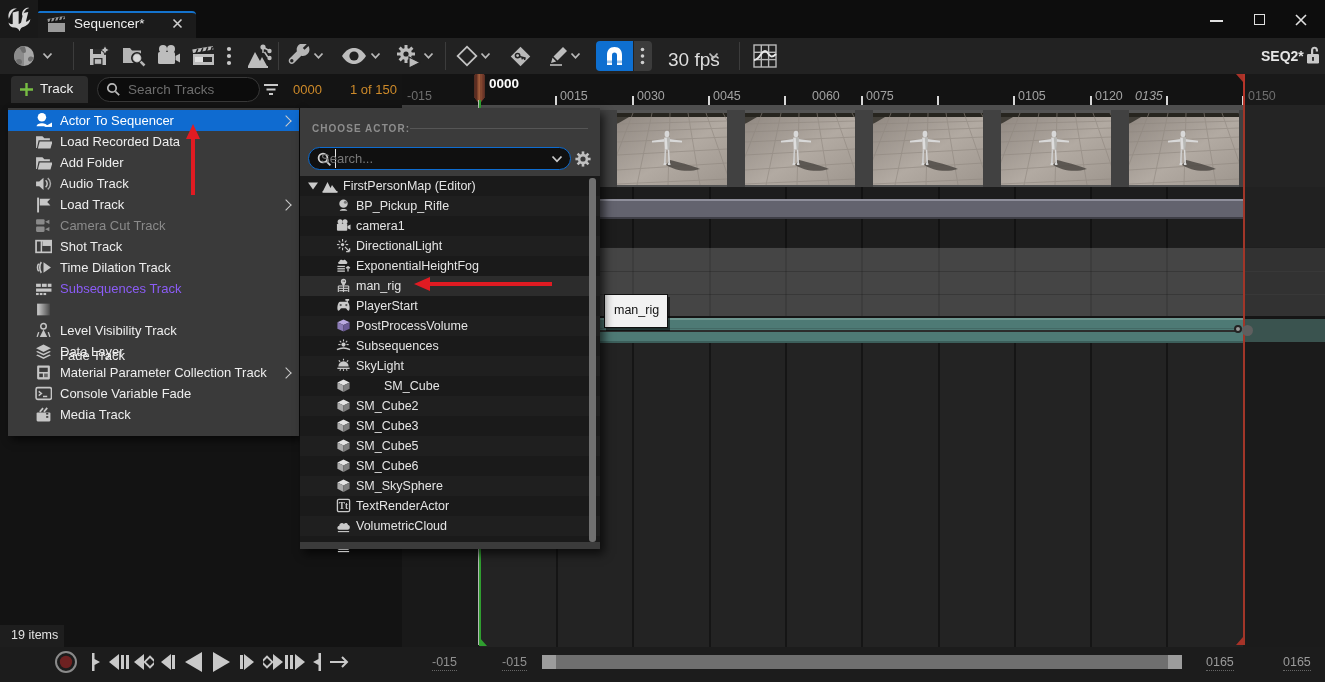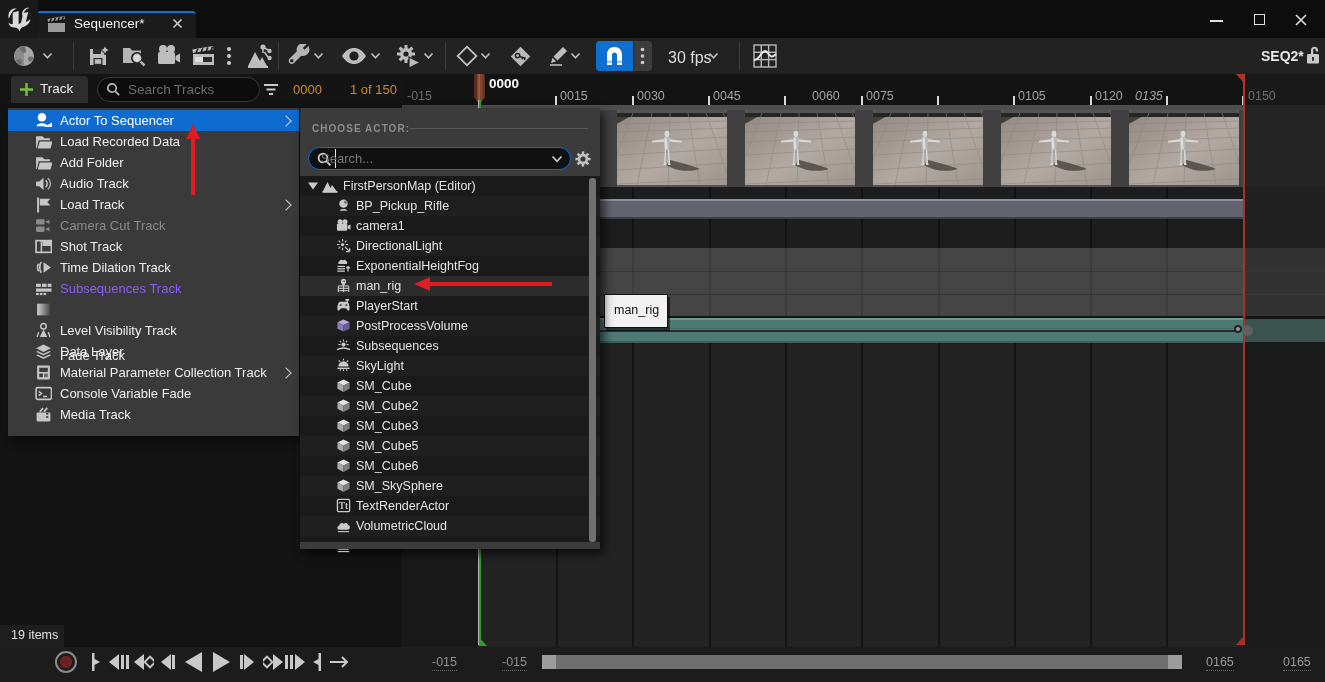--- a/index.html
+++ b/index.html
@@ -181,21 +181,21 @@
       <rect x="3" y="14.5" width="5" height="2.6" fill="#9ec5ea"></rect>
         <rect x="13" y="14.5" width="5" height="2.6" fill="#9ec5ea"></rect>
     </svg>
     <svg class="abs" style="left:640px;top:47px;" width="5" height="18" viewBox="0 0 5 18">
         <g fill="#cfcfcf">
           <circle cx="2.5" cy="2.5" r="1.8"></circle>
           <circle cx="2.5" cy="9" r="1.8"></circle>
           <circle cx="2.5" cy="15.5" r="1.8"></circle>
         </g>
       </svg>
-    <div class="abs" style="left:668px;top:49px;font-size:16px;color:#dedede;">30 fps</div>
+    <div class="abs" style="left:668px;top:49px;font-size:19px;color:#dedede;">30 fps</div>
     <svg class="abs" style="left:708px;top:52px;" width="11" height="8" viewBox="0 0 11 8">
         <path d="M1.5 1.5 L5.5 5.8 L9.5 1.5" fill="none" stroke="#b9b9b9" stroke-width="1.8"></path>
       </svg>
     <div class="abs" style="left:739px;top:42px;width:1px;height:28px;background:#3c3c3c;"></div>
 
     <svg class="abs" style="left:753px;top:44px;" width="24" height="24" viewBox="0 0 24 24">
       <g stroke="#b9b9b9" stroke-width="1.4" fill="none">
         <rect x="1" y="1" width="22" height="22"></rect>
         <line x1="8.3" y1="1" x2="8.3" y2="23"></line>
           <line x1="15.6" y1="1" x2="15.6" y2="23"></line>
@@ -866,21 +866,21 @@
           <line x1="8" y1="13.8" x2="8" y2="12"></line>
           <line x1="12" y1="13.5" x2="11" y2="12"></line>
         </g>
       </svg>
   <div class="li" style="top:356px;">SkyLight</div>
   <svg class="lic" style="top:378px;" width="15" height="15" viewBox="0 0 16 16">
         <path d="M8 1.5 L14.5 4.8 L8 8.1 L1.5 4.8 Z" fill="#e2e2e2"></path>
         <path d="M1.5 4.8 L8 8.1 L8 14.8 L1.5 11.5 Z" fill="#a9a9a9"></path>
         <path d="M14.5 4.8 L8 8.1 L8 14.8 L14.5 11.5 Z" fill="#7e7e7e"></path>
       </svg>
-  <div class="li" style="top:376px;">SM_Cube</div>
+  <div class="li" style="top:376px;margin-left:28px;">SM_Cube</div>
   <svg class="lic" style="top:398px;" width="15" height="15" viewBox="0 0 16 16">
         <path d="M8 1.5 L14.5 4.8 L8 8.1 L1.5 4.8 Z" fill="#e2e2e2"></path>
         <path d="M1.5 4.8 L8 8.1 L8 14.8 L1.5 11.5 Z" fill="#a9a9a9"></path>
         <path d="M14.5 4.8 L8 8.1 L8 14.8 L14.5 11.5 Z" fill="#7e7e7e"></path>
       </svg>
   <div class="li" style="top:396px;">SM_Cube2</div>
   <svg class="lic" style="top:418px;" width="15" height="15" viewBox="0 0 16 16">
         <path d="M8 1.5 L14.5 4.8 L8 8.1 L1.5 4.8 Z" fill="#e2e2e2"></path>
         <path d="M1.5 4.8 L8 8.1 L8 14.8 L1.5 11.5 Z" fill="#a9a9a9"></path>
         <path d="M14.5 4.8 L8 8.1 L8 14.8 L14.5 11.5 Z" fill="#7e7e7e"></path>

